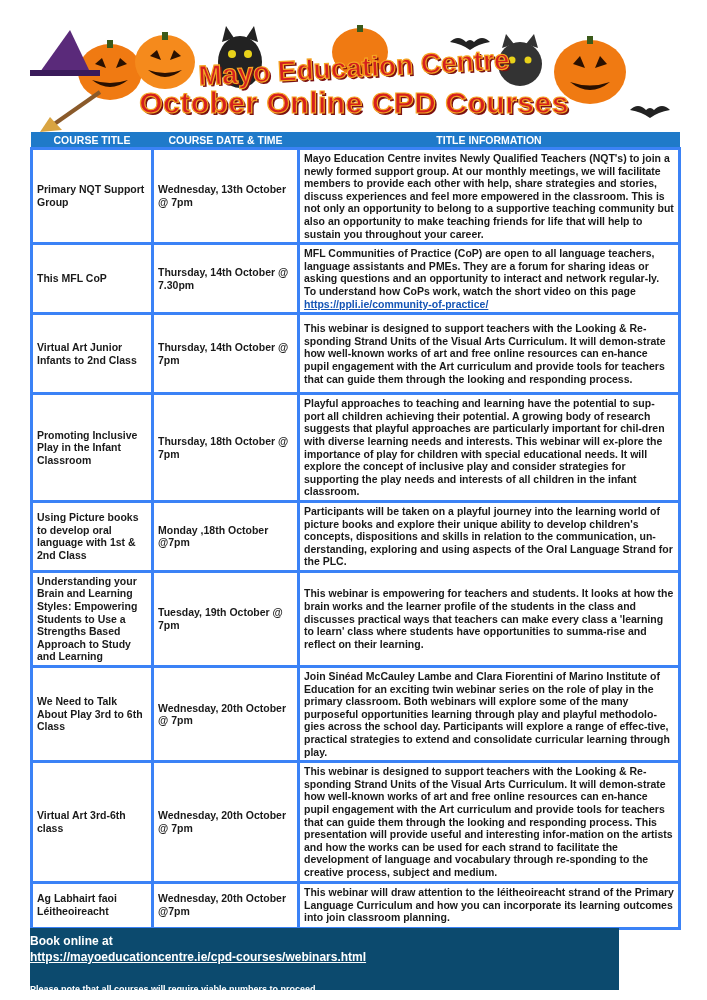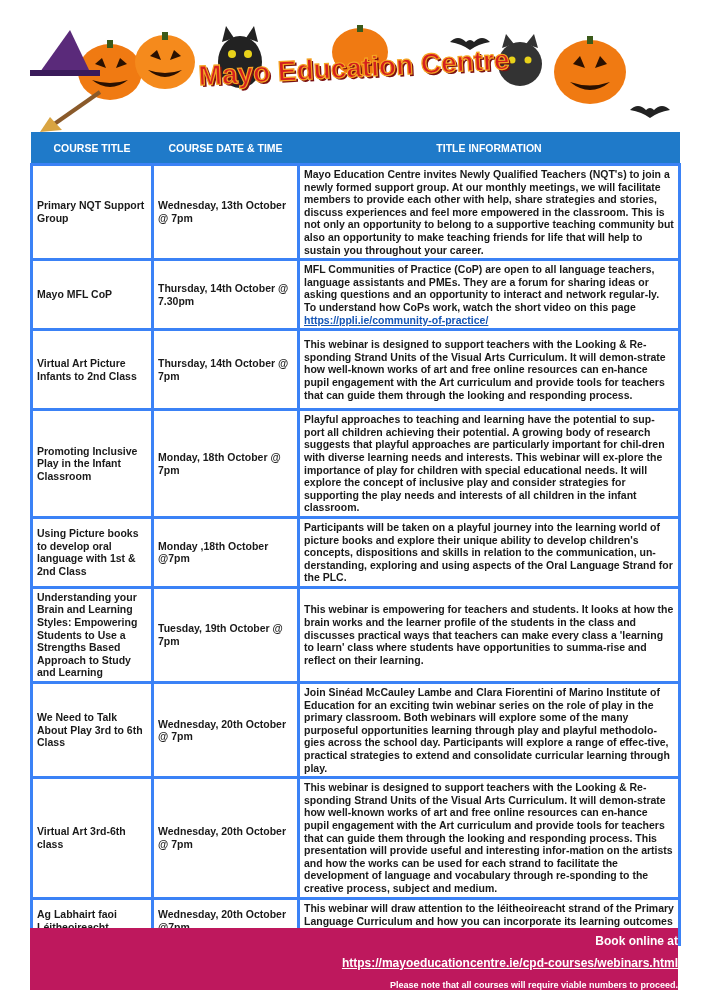--- a/index.html
+++ b/index.html
@@ -11,38 +11,38 @@
     position: absolute; left: 0; width: 648px; text-align: center;
     font-family: "Liberation Sans", sans-serif; font-weight: bold; color: #d51f1f;
     -webkit-text-stroke: 1.2px #f5a623;
     text-shadow: 2px 2px 0 #7a1010;
   }
   .title1 { top: 30px; font-size: 28px; transform: rotate(-3deg); }
   .title2 { top: 64px; font-size: 30px; letter-spacing: 0.5px; }
 
   table.courses { position: absolute; left: 30px; top: 132px; width: 648px; border-collapse: collapse; table-layout: fixed; }
   table.courses th {
-    background: #1f7ac9; color: #ffffff; font-size: 10.5px; font-weight: bold; height: 14px; padding: 8px; border: 1px solid #1f7ac9;
+    background: #1f7ac9; color: #ffffff; font-size: 10.5px; font-weight: bold; height: 14px; padding: 0; border: 1px solid #1f7ac9;
   }
   table.courses td {
     border: 3px solid #3b82f6; vertical-align: middle; padding: 2px 4px;
     font-size: 10.5px; font-weight: bold; color: #1a1a1a; line-height: 12.6px;
   }
   td.c-title { text-align: left; color: #333; }
   td.c-date { color: #111; font-size: 11px; line-height: 13px; }
   td.c-info { text-align: left; font-size: 10.4px; line-height: 12.6px; }
   a.link { color: #1555b5; text-decoration: underline; }
 
   .footer {
-    position: absolute; left: 30px; top: 928px; width: 648px; height: 62px; background: #be185d;
-    color: #ffffff; text-align: right; font-weight: bold;
+    position: absolute; left: 30px; top: 928px; width: 589px; height: 62px; background: #0c4a6e;
+    color: #ffffff; text-align: left; font-weight: bold;
   }
   .footer .f1 { font-size: 12px; margin-top: 6px; }
-  .footer .f2 { font-size: 12px; text-decoration: underline; margin-top: 8px; padding-left: 20px; }
-  .footer .f3, .footer .f4 { font-size: 9px; margin-top: 10px; }
+  .footer .f2 { font-size: 12px; text-decoration: underline; margin-top: 2px; }
+  .footer .f3, .footer .f4 { font-size: 9px; margin-top: 20px; }
 </style>
 </head>
 <body>
 
 <div class="banner">
   <svg width="648" height="110" viewBox="0 0 648 110">
     <g>
       <ellipse cx="80" cy="50" rx="32" ry="28" fill="#f07a12"></ellipse>
       <rect x="77" y="18" width="6" height="8" fill="#3a5a1a"></rect>
       <polygon points="65,42 72,36 76,46" fill="#2a1000"></polygon>
@@ -90,20 +90,21 @@
       <polygon points="10,110 20,95 32,108" fill="#d9a441"></polygon>
     </g>
     <g>
       <path d="M420 20 Q428 12 436 20 Q440 16 444 20 Q452 12 460 20 Q448 22 440 28 Q432 22 420 20Z" fill="#222"></path>
     </g>
     <g>
       <path d="M600 88 Q608 80 616 88 Q620 84 624 88 Q632 80 640 88 Q628 90 620 96 Q612 90 600 88Z" fill="#222"></path>
     </g>
   </svg>
   <div class="title1">Mayo Education Centre</div>
+  <div class="title2">October Online CPD Courses</div>
 </div>
 
 <table class="courses">
   <colgroup>
     <col style="width:121px">
     <col style="width:146px">
     <col style="width:381px">
   </colgroup>
   <thead>
     <tr>
@@ -112,32 +113,32 @@
       <th>TITLE INFORMATION</th>
     </tr>
   </thead>
   <tbody>
     <tr style="height:93px">
       <td class="c-title">Primary NQT Support Group</td>
       <td class="c-date">Wednesday, 13th October @ 7pm</td>
       <td class="c-info">Mayo Education Centre invites Newly Qualified Teachers (NQT's) to join a newly formed support group. At our monthly meetings, we will facilitate members to provide each other with help, share strategies and stories, discuss experiences and feel more empowered in the classroom. This is not only an opportunity to belong to a supportive teaching community but also an opportunity to make teaching friends for life that will help to sustain you throughout your career.</td>
     </tr>
     <tr style="height:70px">
-      <td class="c-title">Mayo MFL CoP</td>
+      <td class="c-title">This MFL CoP</td>
       <td class="c-date">Thursday, 14th  October @ 7.30pm</td>
       <td class="c-info"><span>MFL Communities of Practice (CoP) are open to all language teachers, language assistants and PMEs. They are a forum for sharing ideas or asking questions and an opportunity to interact and network regular-ly. To understand how CoPs work, watch the short video on this page</span><br><a class="link">https://ppli.ie/community-of-practice/</a></td>
     </tr>
     <tr style="height:80px">
-      <td class="c-title">Virtual Art Picture Infants to 2nd Class</td>
+      <td class="c-title">Virtual Art Junior Infants to 2nd Class</td>
       <td class="c-date">Thursday, 14th October @ 7pm</td>
       <td class="c-info">This webinar is designed to support teachers with the Looking &amp; Re-sponding Strand Units of the Visual Arts Curriculum. It will demon-strate how well-known works of art and free online resources can en-hance pupil engagement with the Art curriculum and provide tools for teachers that can guide them through the looking and responding process.</td>
     </tr>
     <tr style="height:106px">
       <td class="c-title">Promoting Inclusive Play in the Infant Classroom</td>
-      <td class="c-date">Monday, 18th October @ 7pm</td>
+      <td class="c-date">Thursday, 18th October @ 7pm</td>
       <td class="c-info">Playful approaches to teaching and learning have the potential to sup-port all children achieving their potential. A growing body of research suggests that playful approaches are particularly important for chil-dren with diverse learning needs and interests. This webinar will ex-plore the importance of play for children with special educational needs. It will explore the concept of inclusive play and consider strategies for supporting the play needs and interests of all children in the infant classroom.</td>
     </tr>
     <tr style="height:68px">
       <td class="c-title">Using Picture books to develop oral language with 1st &amp; 2nd Class</td>
       <td class="c-date">Monday ,18th October @7pm</td>
       <td class="c-info">Participants will be taken on a playful journey into the learning world of picture books and explore their unique ability to develop children's concepts, dispositions and skills in relation to the communication, un-derstanding, exploring and using   aspects of the Oral Language Strand for the PLC.</td>
     </tr>
     <tr style="height:93px">
       <td class="c-title">Understanding your Brain and Learning Styles: Empowering Students to Use a Strengths Based  Approach to Study and Learning</td>
       <td class="c-date">Tuesday, 19th October @ 7pm</td>

